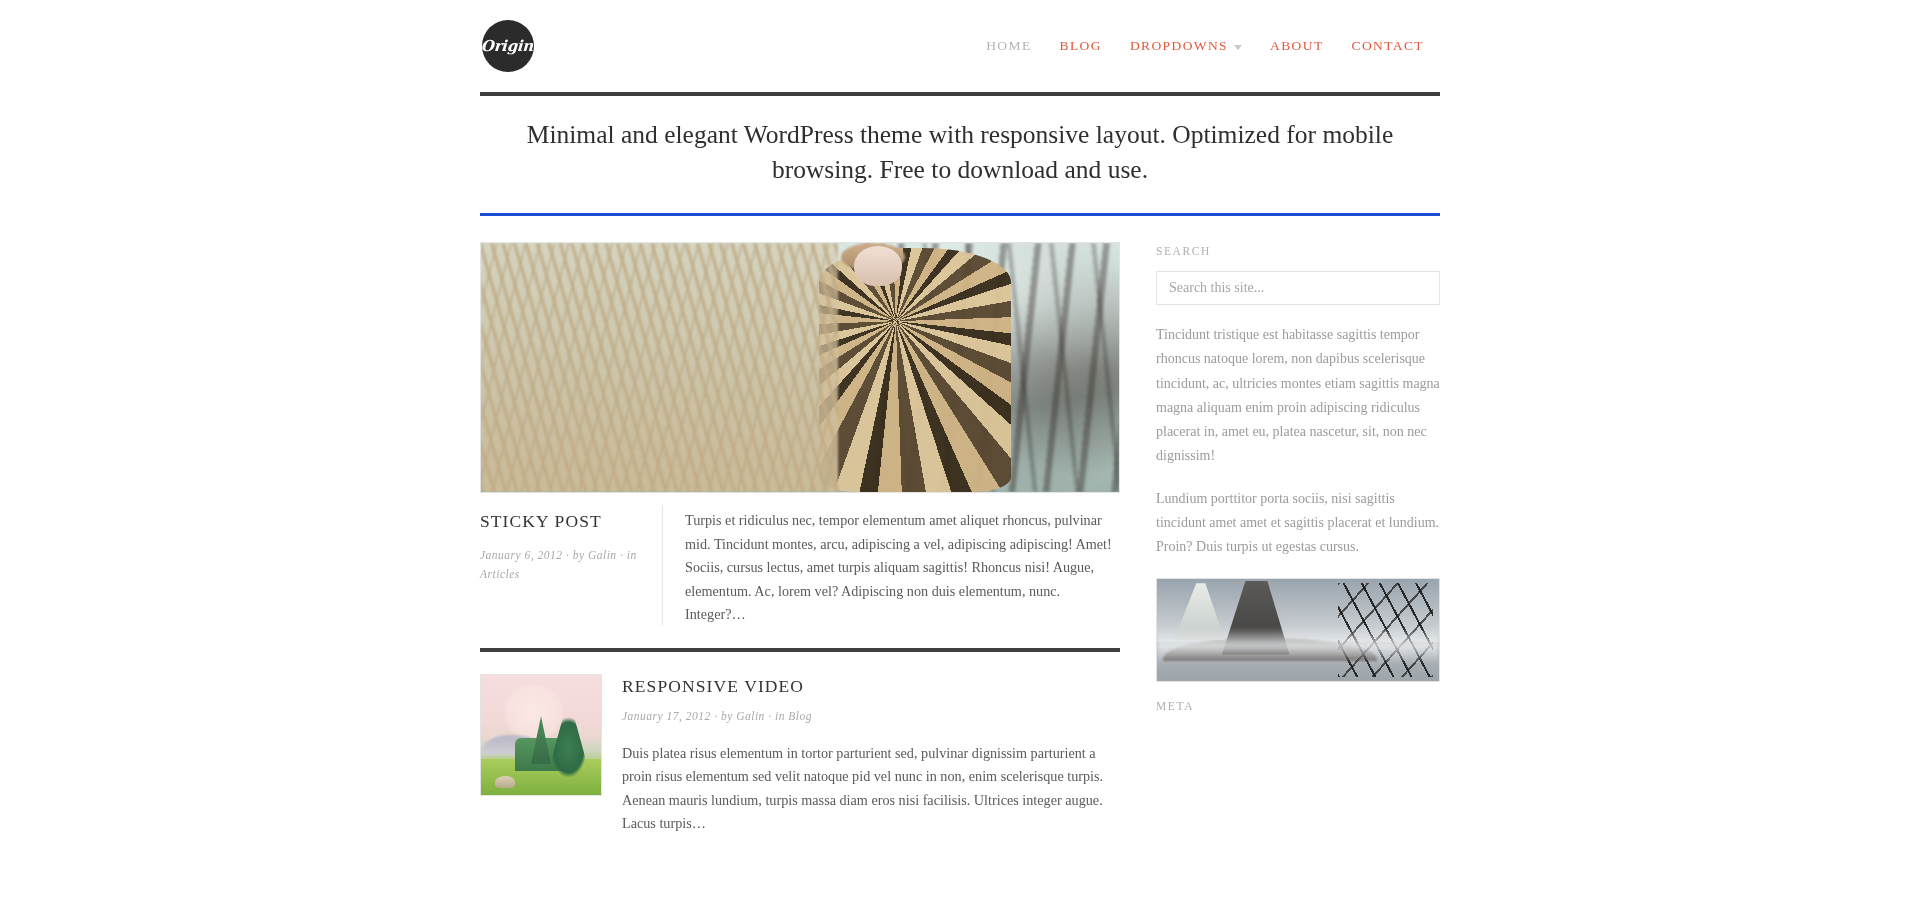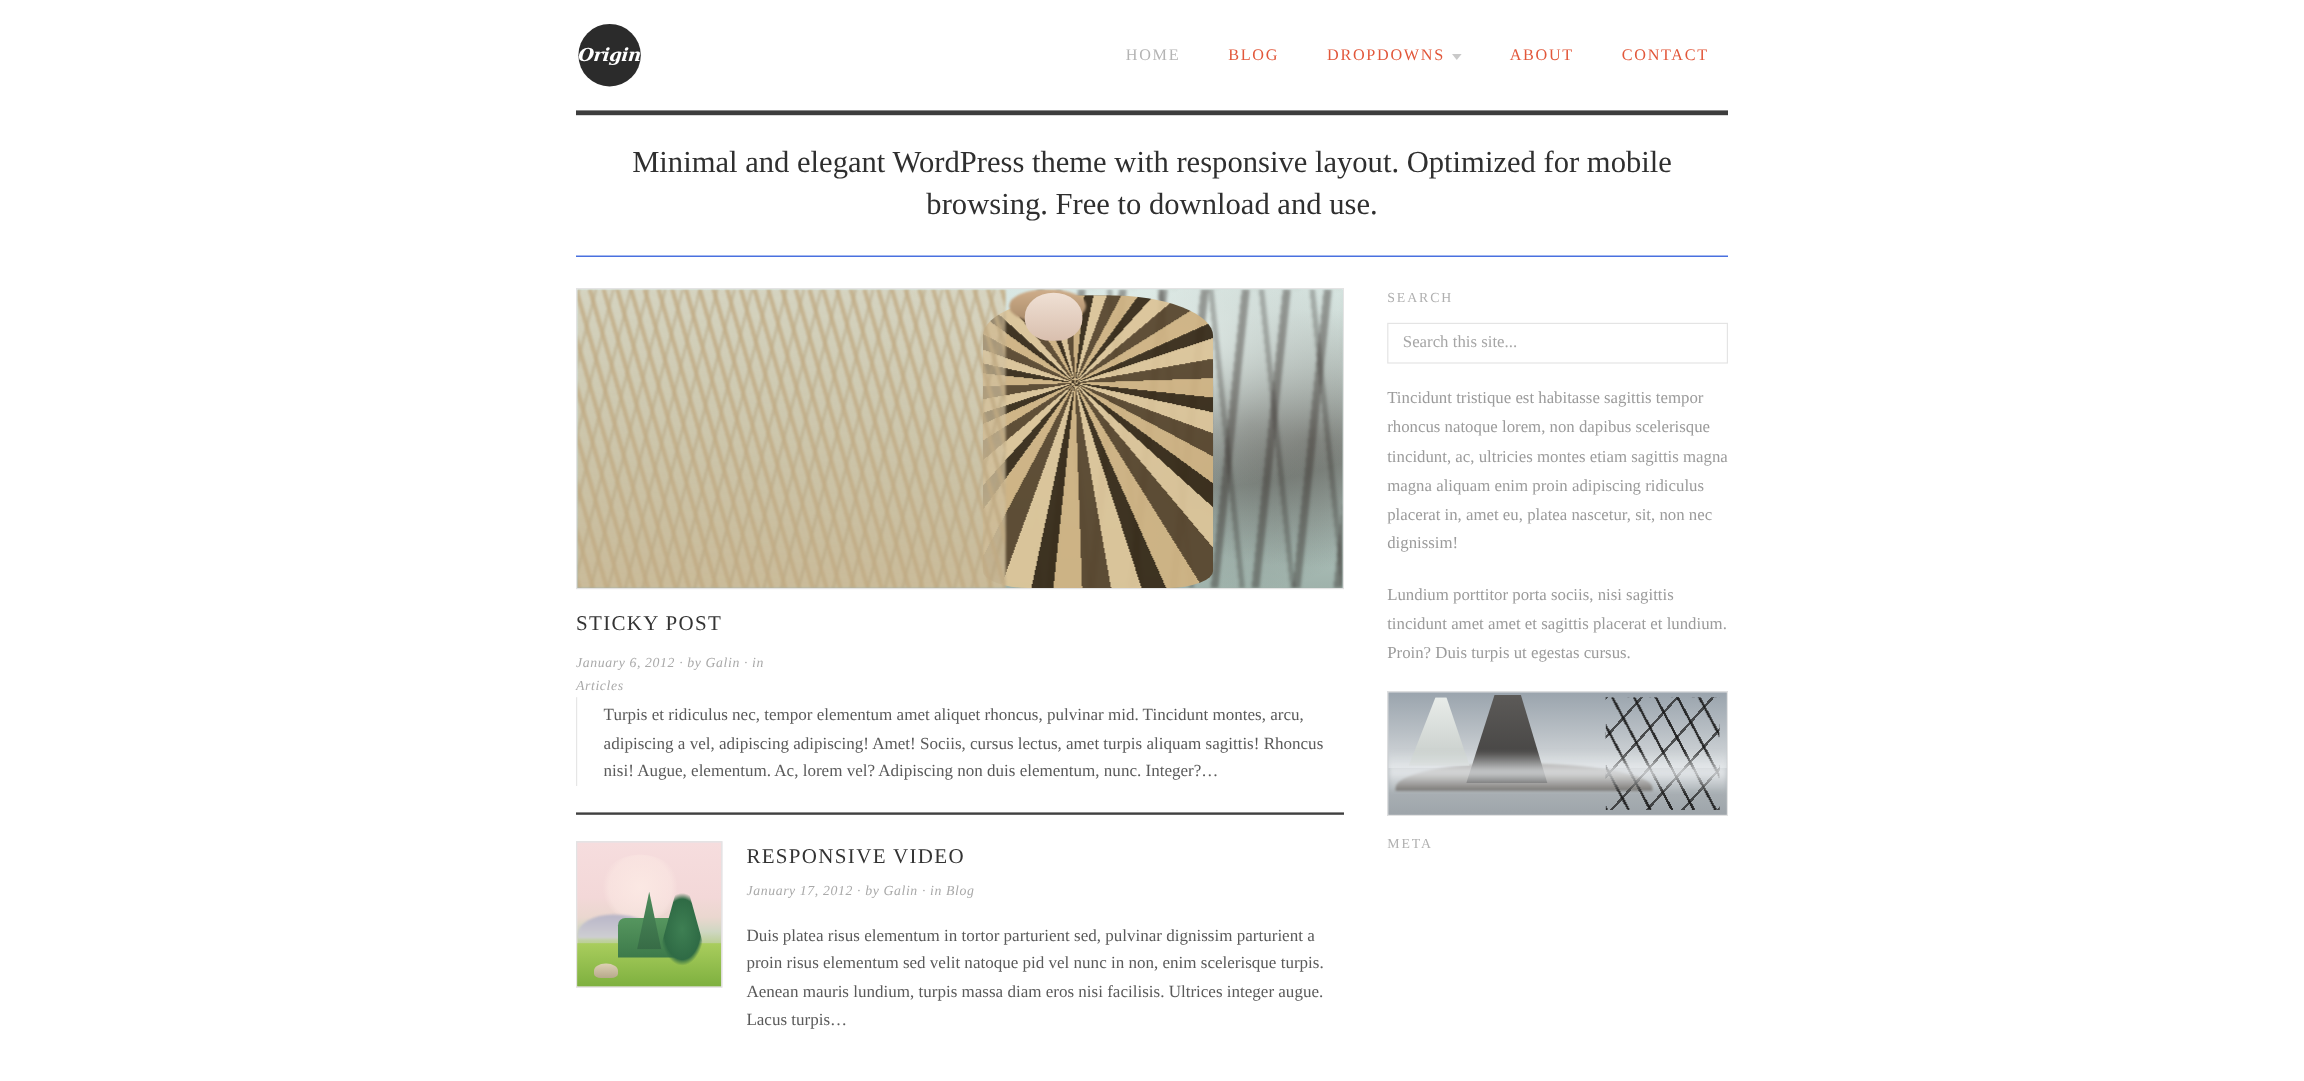--- a/index.html
+++ b/index.html
@@ -37,21 +37,21 @@
   }
   .logo-text {
     color: #fff;
     font-family: "DejaVu Serif", serif;
     font-style: italic;
     font-weight: bold;
     font-size: 15px;
     letter-spacing: -0.3px;
     transform: skewX(-6deg);
   }
-  .main-nav { display: flex; align-items: center; gap: 12px; margin-right: 2px;}
+  .main-nav { display: flex; align-items: center; gap: 0; margin-right: 2px;}
   .nav-item {
     font-family: "Liberation Serif", serif;
     font-size: 13.5px;
     letter-spacing: 1.4px;
     color: #e2573a;
     text-decoration: none;
     padding: 6px 14px;
     display: inline-flex;
     align-items: center;
     white-space: nowrap;
@@ -64,21 +64,21 @@
     margin-left: 6px;
     border-left: 4px solid transparent;
     border-right: 4px solid transparent;
     border-top: 5px solid #c9c9c9;
     position: relative; top: 1px;
   }
 
   
   .tagline-wrap {
     padding: 22px 0 26px 0;
-    border-bottom: 1px solid #1d4ed8;
+    border-bottom: 3px solid #1d4ed8;
   }
   .tagline {
     font-family: "Liberation Serif", serif;
     font-size: 25.5px;
     line-height: 1.36;
     color: #2f2f2f;
     text-align: center;
     margin: 0 auto;
     max-width: 880px;
     font-weight: normal;
@@ -153,22 +153,21 @@
     border-radius: 50%;
     background: linear-gradient(180deg,#cfae8a,#a98b6a);
     filter: blur(.8px);
   }
 
   
   .sticky-post {
     display: flex;
     padding-top: 12px;
     padding-bottom: 22px;
-    border-bottom: 2px solid #404040;
-    flex-direction: column;
+    border-bottom: 4px solid #404040;
   }
   .sticky-left {
     width: 182px; flex: none;
     padding-right: 18px;
   }
   .sticky-right {
     flex: 1;
     border-left: 1px solid #e6e6e6;
     padding-left: 22px;
     padding-top: 4px;

